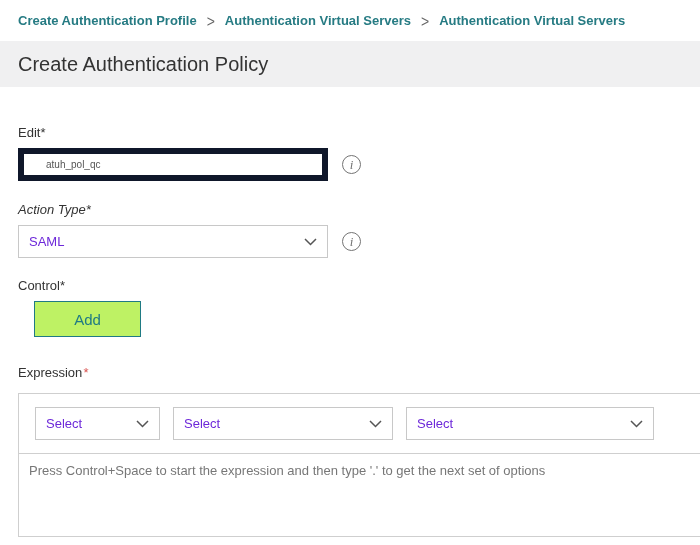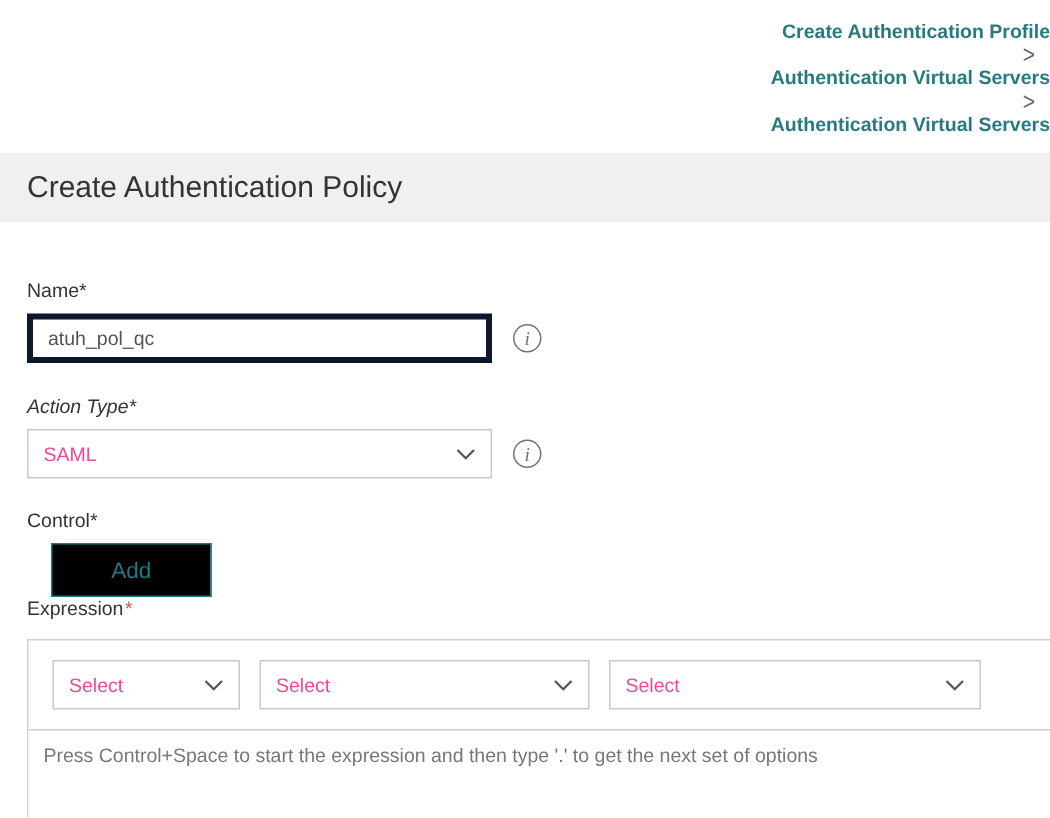--- a/index.html
+++ b/index.html
@@ -11,22 +11,21 @@
     color: #333;
   }
 
   
   .breadcrumb {
     padding: 13px 0 0 18px;
     font-size: 13px;
     font-weight: bold;
     white-space: nowrap;
     display: flex;
-    align-items: flex-end;
-    flex-direction: column;
+    align-items: flex-start;
   }
   .breadcrumb a {
     color: #267b83;
     text-decoration: none;
     cursor: pointer;
   }
   .crumb-sep {
     color: #666;
     font-weight: normal;
     font-size: 14px;
@@ -59,24 +58,24 @@
     margin-bottom: 8px;
   }
   .req-red { color: #d9534f; }
 
   .row { display: flex; align-items: center; }
 
   .name-row { margin-top: 38px; }
   .text-input {
     width: 310px;
     height: 33px;
-    border: 4px solid #0f172a;
+    border: 6px solid #0f172a;
     outline: none;
-    padding: 0 10px;
-    font-size: 13px;
+    padding: 0 22px;
+    font-size: 10px;
     color: #555;
     font-family: "Liberation Sans", sans-serif;
     caret-color: #333;
   }
 
   .info-icon {
     width: 19px; height: 19px;
     border: 1px solid #737373;
     border-radius: 50%;
     color: #737373;
@@ -92,36 +91,36 @@
 
   .fake-select {
     height: 33px;
     border: 1px solid #c8c8c8;
     background: #fff;
     display: flex;
     align-items: center;
     justify-content: space-between;
     padding: 0 10px;
     font-size: 13px;
-    color: #ec4899;
+    color: #6d28d9;
     cursor: pointer;
     text-align: center;
   }
   .fake-select .chev { display: flex; align-items: center; margin-left: 8px; }
 
   .w-main { width: 310px; }
 
   .section-gap-1 { margin-top: 21px; font-style: italic; }
   .section-gap-2 { margin-top: 20px; }
-  .section-gap-3 { }
+  .section-gap-3 { margin-top: 28px; }
 
   .btn-outline {
     width: 107px;
     height: 36px;
-    background: #000000;
+    background: #bef264;
     border: 1px solid #1f7a84;
     color: #1f7a84;
     font-size: 15px;
     font-family: "Liberation Sans", sans-serif;
     cursor: pointer;
     margin-left: 16px;
   }
 
   
   .expr-box {
@@ -164,21 +163,21 @@
   <a>Authentication Virtual Servers</a>
 </nav>
 
 <div class="header-bar">
   <h1>Create Authentication Policy</h1>
 </div>
 
 <div class="content">
 
   <div class="field-label name-row">
-    <span>Name</span><span>*</span>
+    <span>Edit</span><span>*</span>
   </div>
   <div class="row">
     <input class="text-input" type="text" autofocus="" value="atuh_pol_qc" style="">
     <span class="info-icon">i</span>
   </div>
 
   <div class="field-label section-gap-1">
     <span>Action Type</span><span>*</span>
   </div>
   <div class="row">

